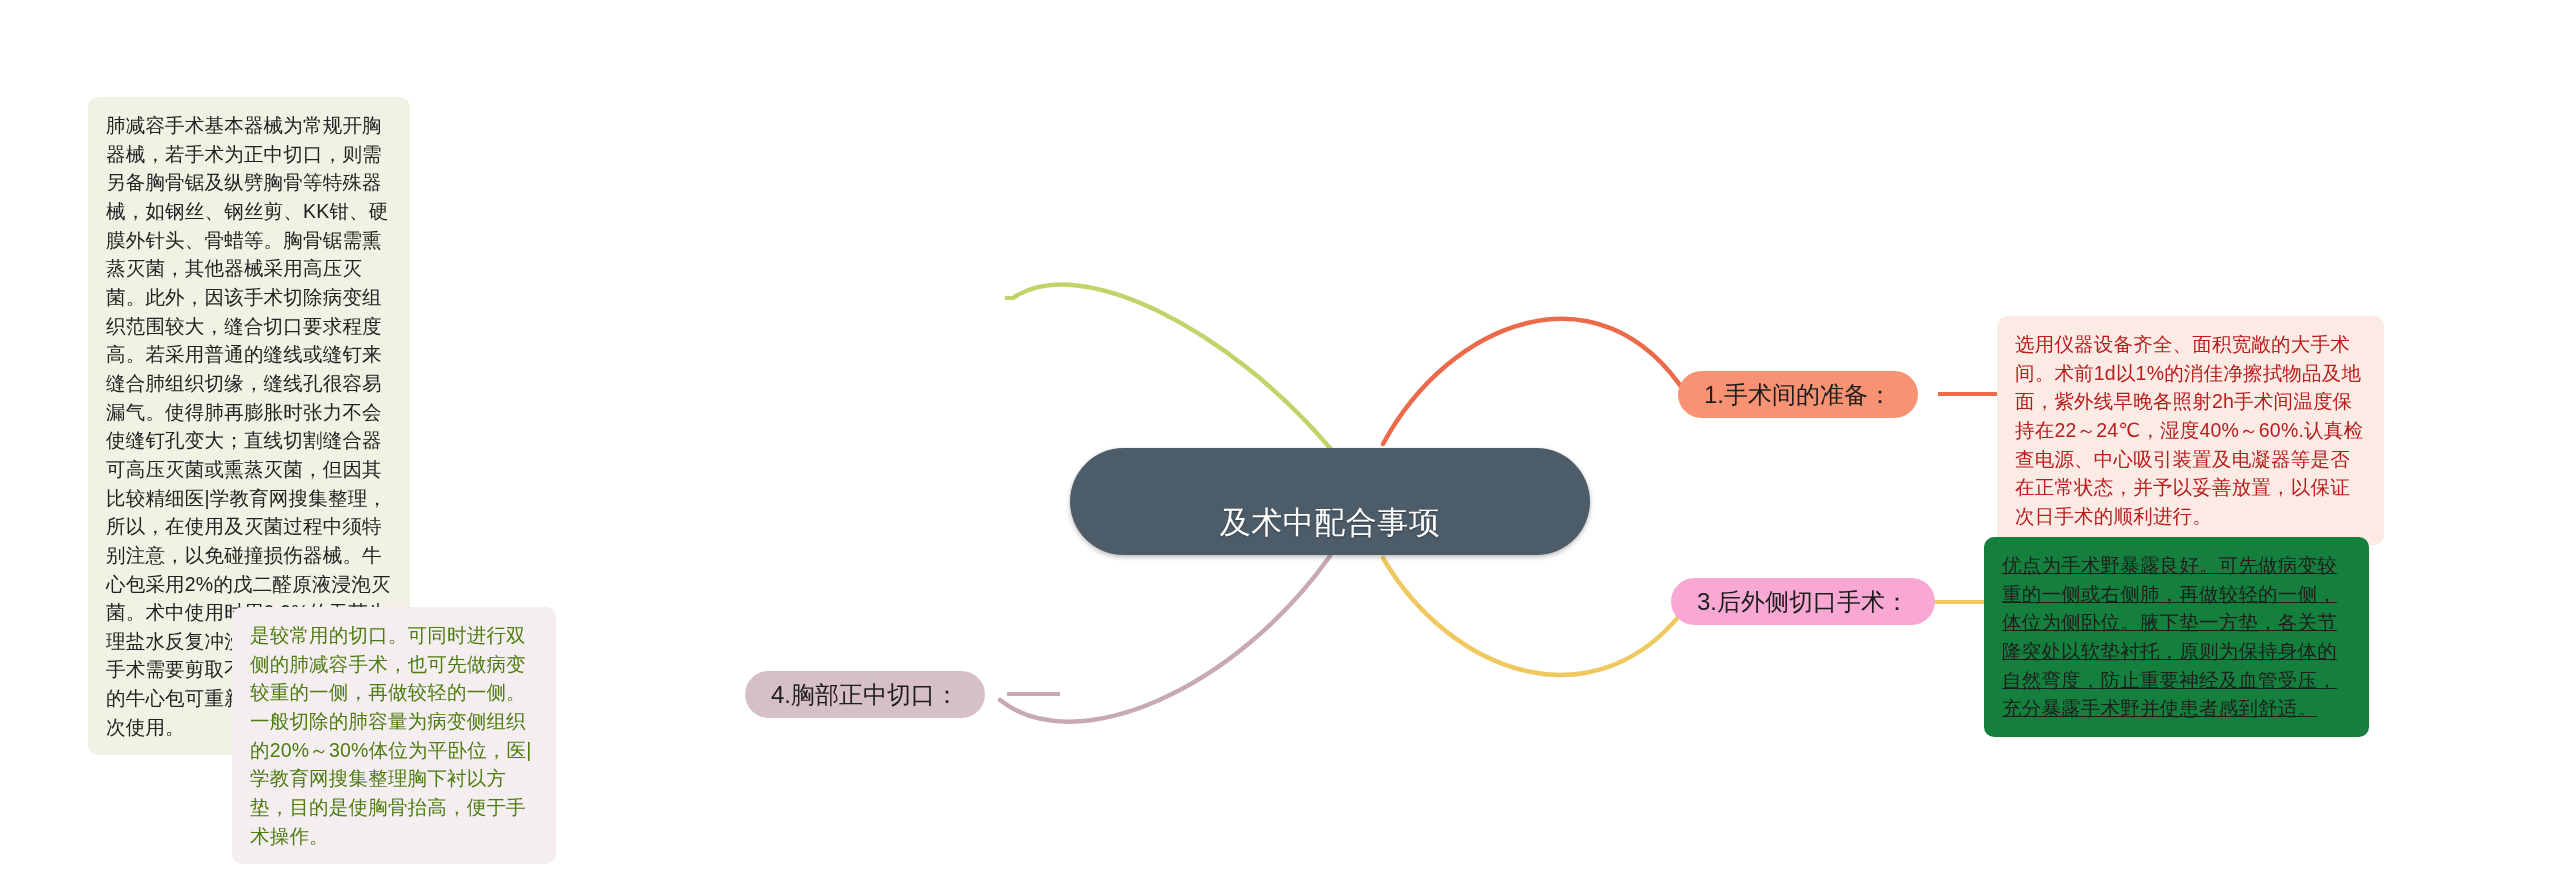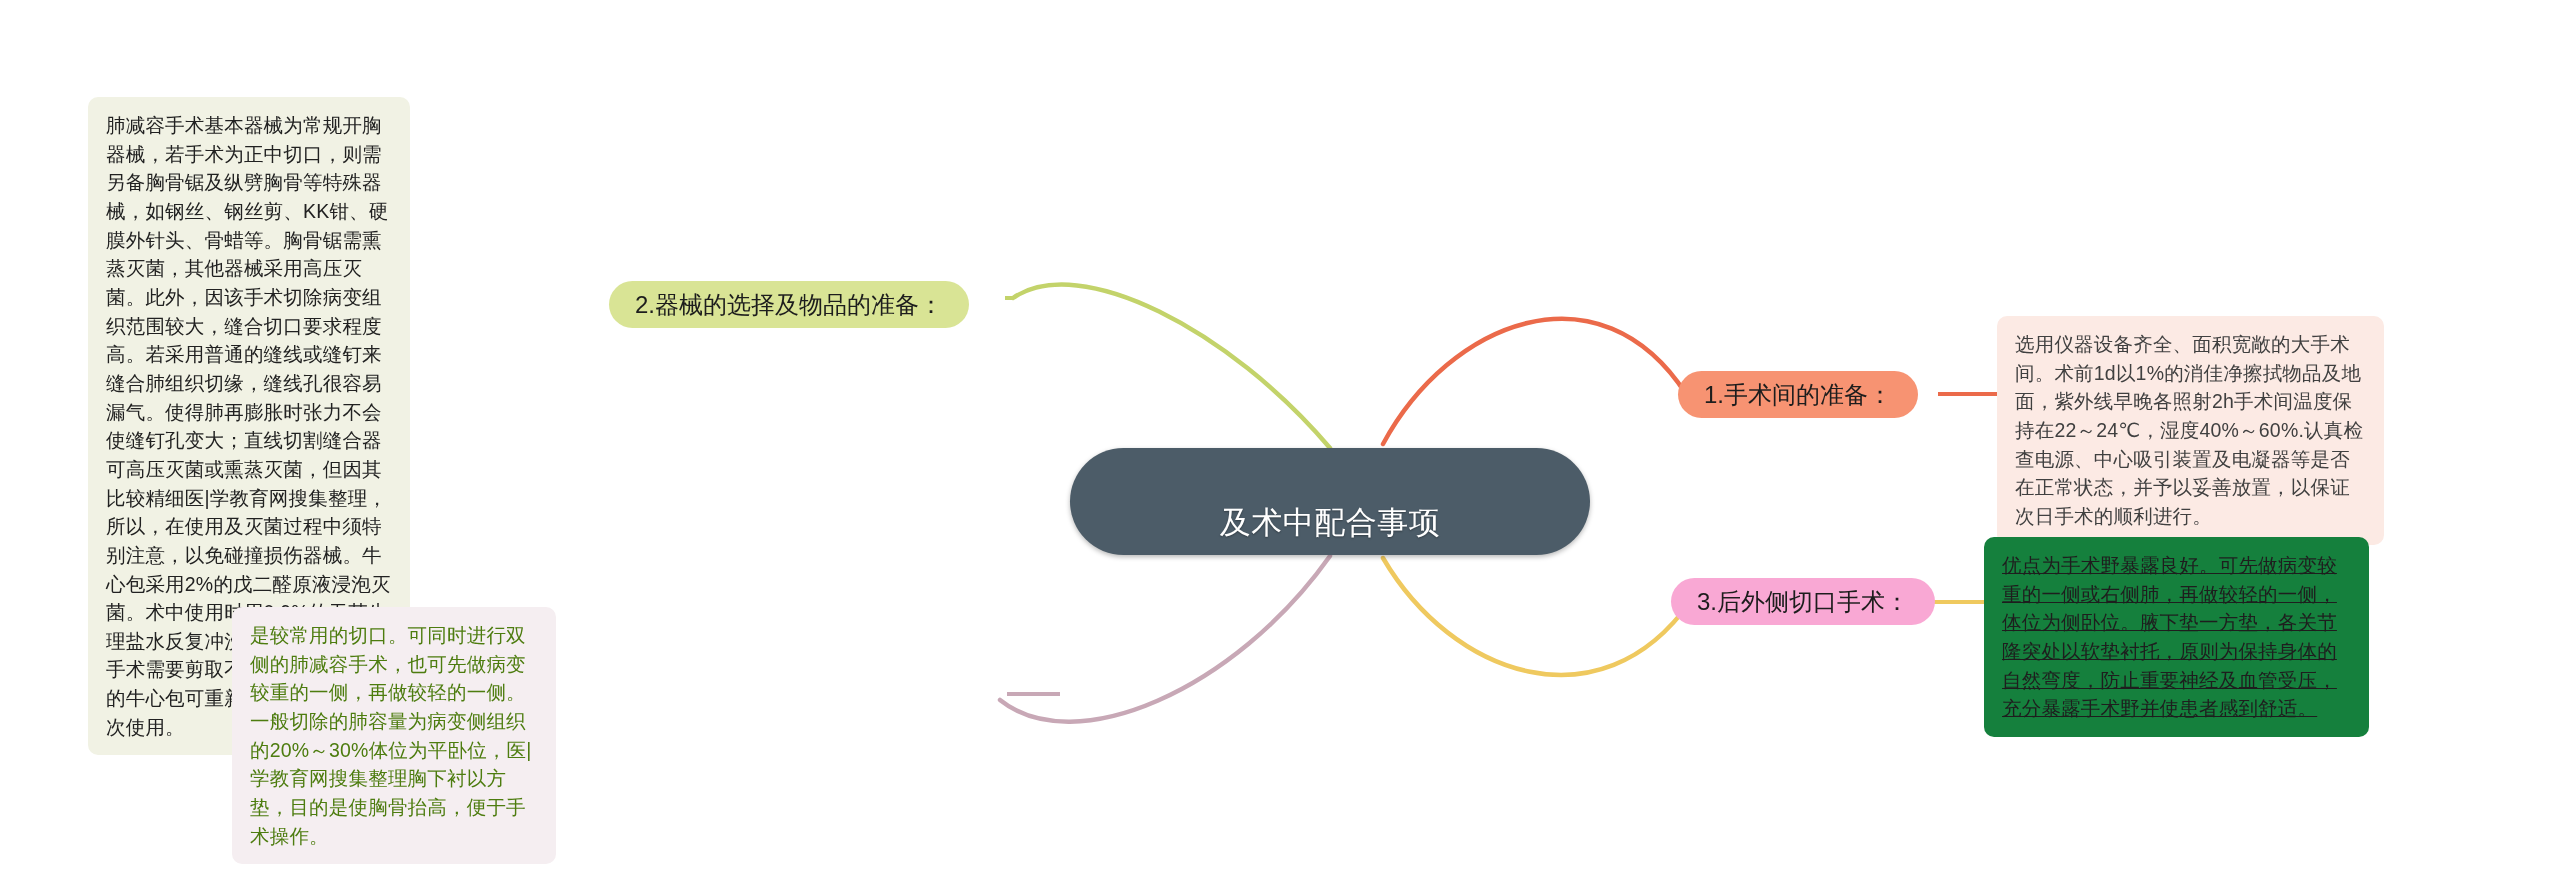--- a/index.html
+++ b/index.html
@@ -34,21 +34,21 @@
   .pill-3{left:1671px;top:578px;background:#f9a8d4;}
   .pill-4{left:745px;top:671px;background:#d7bfc9;}
 
   
   .panel{
     position:absolute;border-radius:10px;padding:14px 18px;
     font-size:19.5px;line-height:1.47;letter-spacing:.2px;
   }
   .panel-note{ 
     left:1997px;top:316px;width:351px;
-    background:#fceae4;color:#404040;
+    background:#fceae4;color:#b91c1c;
   }
   .panel-instr{ 
     left:88px;top:97px;width:286px;
     background:#f1f2e4;color:#212121;
   }
   .panel-lateral{ 
     left:1984px;top:537px;width:349px;
     background:#15803d;color:#1e1e1e;text-decoration:underline;
   }
   .panel-median{ 
@@ -81,28 +81,28 @@
     <div class="txt">
       <br>
       <span>及术中配合事项</span>
     </div>
   </div>
 
   <div class="pill pill-1">
     <span>1.手术间的准备：</span>
   </div>
 
-  <div class="pill pill-2">
-    <span>2.器械的选择及物品的准备：</span>
-  </div>
 
   <div class="pill pill-3">
     <span>3.后外侧切口手术：</span>
   </div>
 
+  <div class="pill pill-4">
+    <span>4.胸部正中切口：</span>
+  </div>
 
   <div class="panel panel-note">
     <span>选用仪器设备齐全、面积宽敞的大手术间。术前1d以1%的消佳净擦拭物品及地面，紫外线早晚各照射2h手术间温度保持在22～24℃，湿度40%～60%.认真检查电源、中心吸引装置及电凝器等是否在正常状态，并予以妥善放置，以保证次日手术的顺利进行。</span>
   </div>
 
   <div class="panel panel-instr">
     <span>肺减容手术基本器械为常规开胸器械，若手术为正中切口，则需另备胸骨锯及纵劈胸骨等特殊器械，如钢丝、钢丝剪、KK钳、硬膜外针头、骨蜡等。胸骨锯需熏蒸灭菌，其他器械采用高压灭菌。此外，因该手术切除病变组织范围较大，缝合切口要求程度高。若采用普通的缝线或缝钉来缝合肺组织切缘，缝线孔很容易漏气。使得肺再膨胀时张力不会使缝钉孔变大；直线切割缝合器可高压灭菌或熏蒸灭菌，但因其比较精细医|学教育网搜集整理，所以，在使用及灭菌过程中须特别注意，以免碰撞损伤器械。牛心包采用2%的戊二醛原液浸泡灭菌。术中使用时用0.9%的无菌生理盐水反复冲洗干净，然后根据手术需要剪取不等规格，未用完的牛心包可重新浸泡冷藏，备下次使用。</span>
   </div>
 
   <div class="panel panel-lateral">

